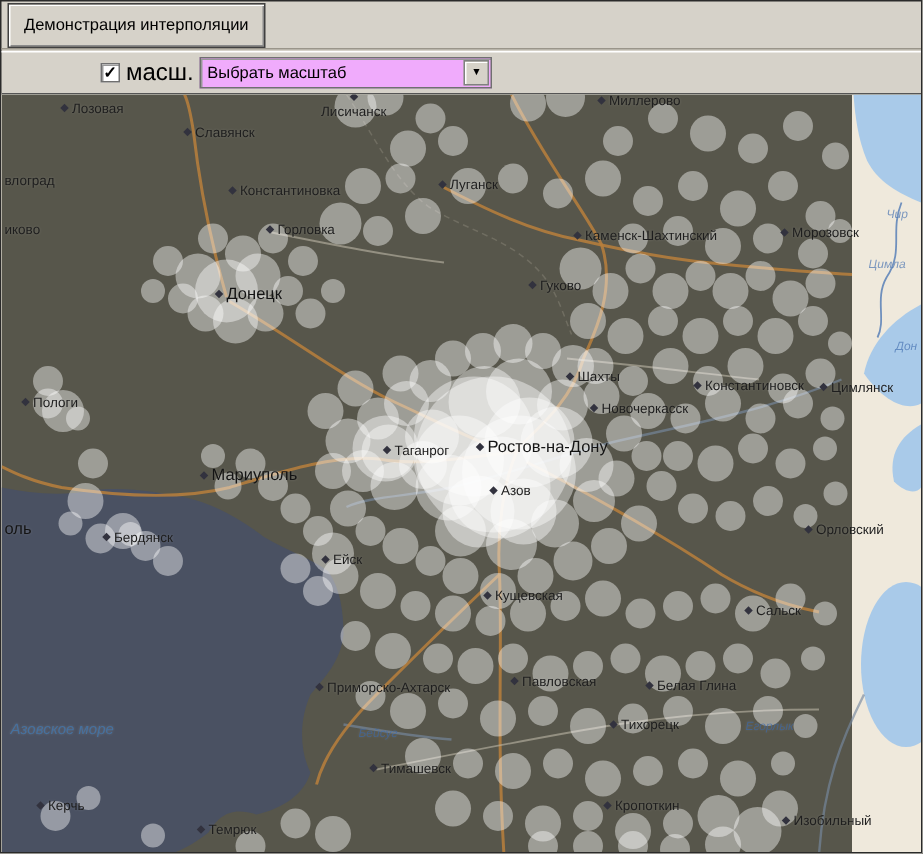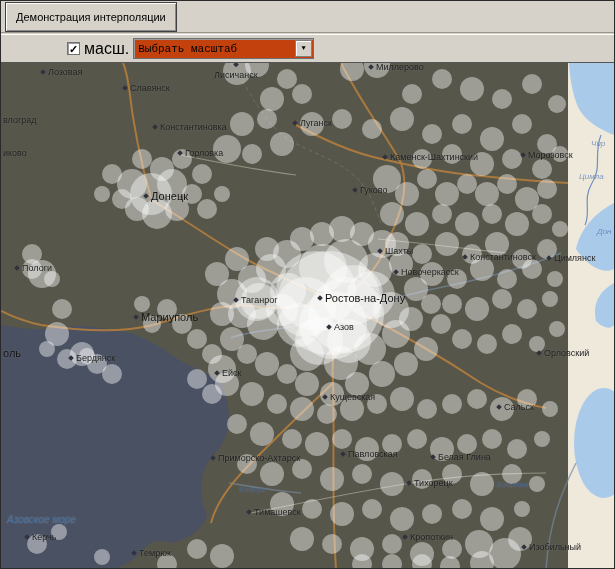--- a/index.html
+++ b/index.html
@@ -20,22 +20,22 @@
   .sep{height:3px;border-top:1px solid #9a958a;border-bottom:1px solid #ffffff;flex:0 0 auto;}
   .row2{height:27px;display:flex;align-items:center;padding-left:66px;flex:0 0 auto;gap:4px;}
   .checkbox{
     width:13px;height:13px;background:#fff;border:1px solid #707070;
     box-shadow:inset 1px 1px 0 #9a9a9a;display:inline-flex;align-items:center;justify-content:center;
     cursor:pointer;flex:0 0 auto;
   }
   .checkbox .check{font-size:11px;line-height:10px;color:#000;font-weight:bold;}
   .cb-label{font-size:16px;color:#000;cursor:default;}
   .combo{
-    width:181px;height:21px;background:#c2410c;border:1px solid #707070;
-    box-shadow:inset 1px 1px 0 #9a9a9a;display:flex;align-items:center;cursor:pointer;font-family:Liberation Mono, monospace;
+    width:195px;height:21px;background:#f0abfc;border:1px solid #707070;
+    box-shadow:inset 1px 1px 0 #9a9a9a;display:flex;align-items:center;cursor:pointer;
   }
   .combo-text{flex:1;font-size:11px;color:#000;padding-left:4px;white-space:nowrap;overflow:hidden;}
   .combo-btn{
     width:17px;height:17px;margin-right:1px;background:var(--chrome);
     border:1px solid #808080;box-shadow:inset 1px 1px 0 #fff;
     display:flex;align-items:center;justify-content:center;flex:0 0 auto;
   }
   .combo-btn .arrow{font-size:7px;color:#000;line-height:7px;}
   .map{position:relative;flex:1;overflow:hidden;border-top:1px solid #555;background:var(--land);}
   .map svg{position:absolute;left:0;top:0;}
@@ -49,21 +49,21 @@
   .river-thin{stroke:#4f79b5;stroke-width:1.2;fill:none;opacity:.8;}
   .border-line{stroke:#8d897c;stroke-width:1;fill:none;opacity:.45;stroke-dasharray:4 3;}
   #circles-layer circle{fill:var(--circle);}
   .labels{position:absolute;left:0;top:0;width:100%;height:100%;pointer-events:none;}
   .map-label{
     position:absolute;white-space:nowrap;display:flex;align-items:center;gap:3px;
     transform:translateY(-50%);font-size:9px;color:#1e1e1e;
     text-shadow:0 0 2px rgba(255,255,255,0.18);
   }
   .map-label.city{font-size:11px;color:#141414;}
-  .map-label.sea{color:#46719f;font-style:italic;font-size:10px;margin-top:32px;}
+  .map-label.sea{color:#46719f;font-style:italic;font-size:10px;}
   .map-label.river{color:#3f6cae;font-style:italic;font-size:8px;}
   .marker{width:4px;height:4px;background:#32323e;display:inline-block;transform:rotate(45deg);flex:0 0 auto;}
 </style>
 </head>
 <body>
 
 <div class="window">
 
   <div class="row1">
     <button class="demo-btn">Демонстрация интерполяции</button>
@@ -358,21 +358,21 @@
           <span>Лозовая</span>
         </div>
         <div class="map-label town" style="left: 122px; top: 25px;">
           <span class="marker"></span>
           <span>Славянск</span>
         </div>
         <div class="map-label town" style="left: 213px; top: 8px; flex-direction: column;">
           <span class="marker"></span>
           <span>Лисичанск</span>
         </div>
-        <div class="map-label town" style="left: 368px; top: 4px;">
+        <div class="map-label town" style="left: 398px; top: 4px;">
           <span class="marker"></span>
           <span>Миллерово</span>
         </div>
         <div class="map-label town" style="left: 2px; top: 57px;">
           <span>влоград</span>
         </div>
         <div class="map-label town" style="left: 152px; top: 64px;">
           <span class="marker"></span>
           <span>Константиновка</span>
         </div>
@@ -416,21 +416,21 @@
           <span>Цимлянск</span>
         </div>
         <div class="map-label town" style="left: 14px; top: 205px;">
           <span class="marker"></span>
           <span>Пологи</span>
         </div>
         <div class="map-label town" style="left: 393px; top: 209px;">
           <span class="marker"></span>
           <span>Новочеркасск</span>
         </div>
-        <div class="map-label town" style="left: 233px; top: 237px;">
+        <div class="map-label town" style="left: 255px; top: 237px;">
           <span class="marker"></span>
           <span>Таганрог</span>
         </div>
         <div class="map-label city" style="left: 317px; top: 235px;">
           <span class="marker"></span>
           <span>Ростов-на-Дону</span>
         </div>
         <div class="map-label city" style="left: 133px; top: 254px;">
           <span class="marker"></span>
           <span>Мариуполь</span>

